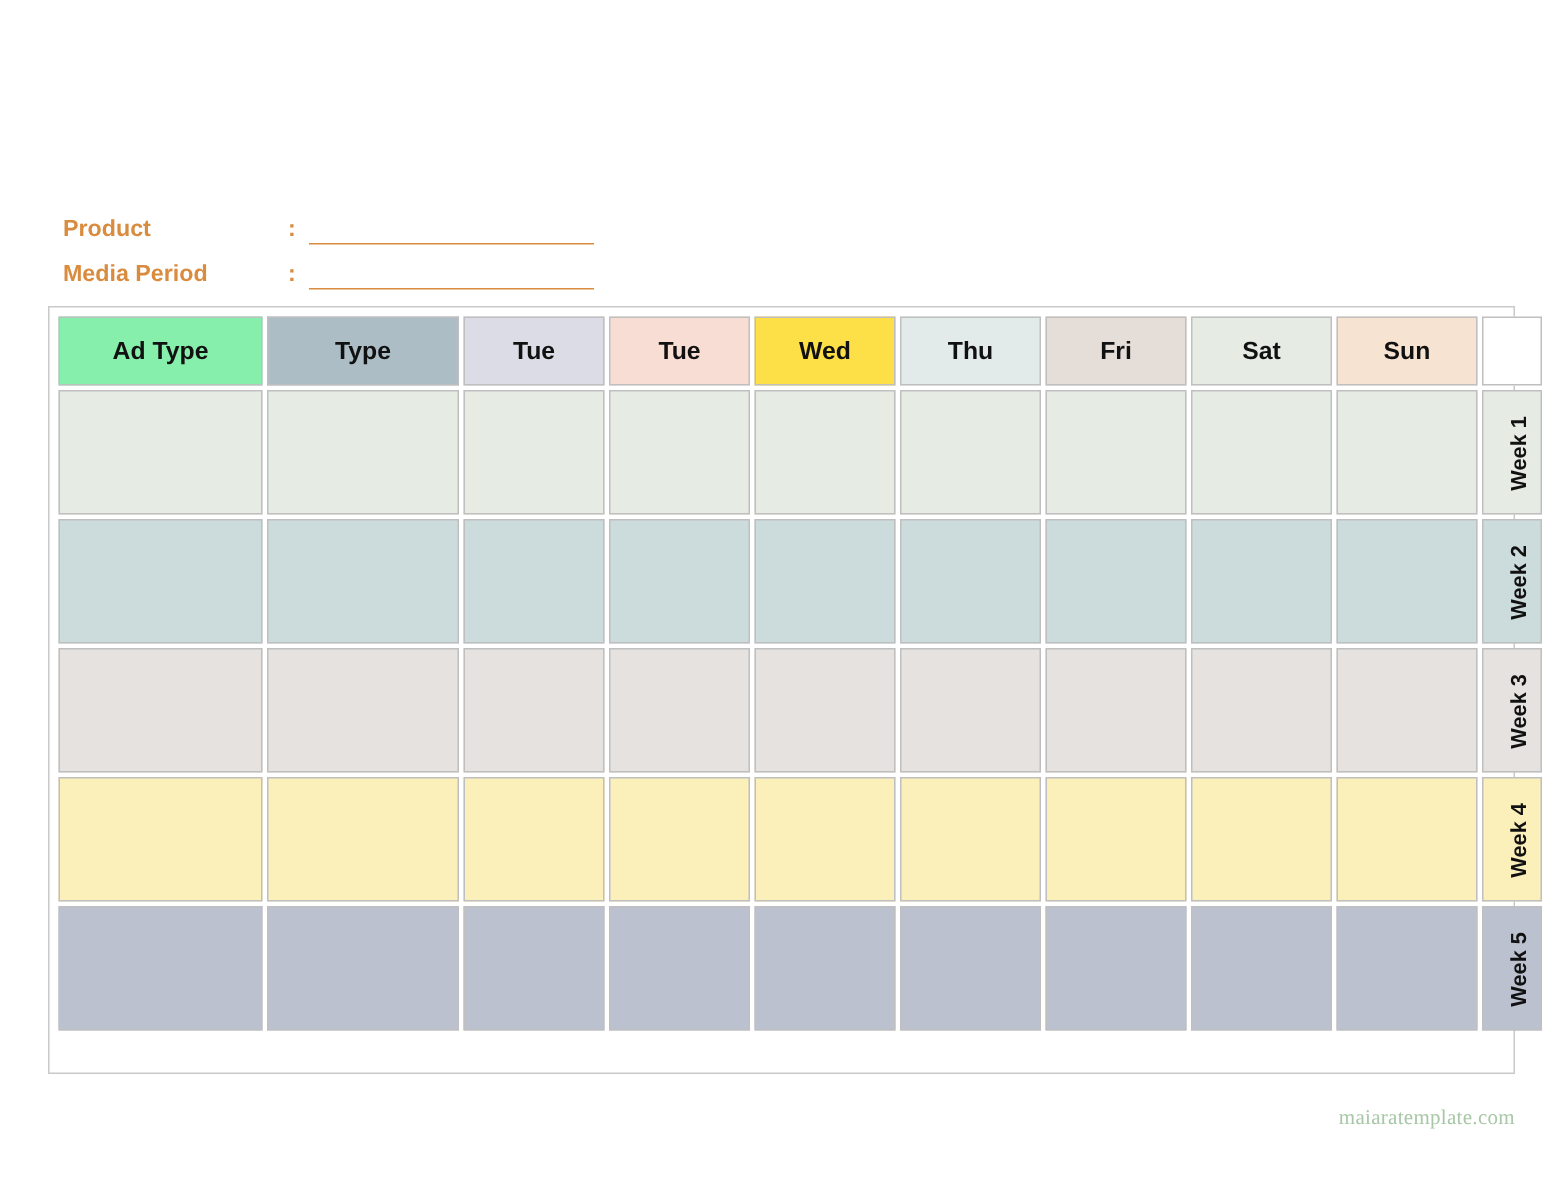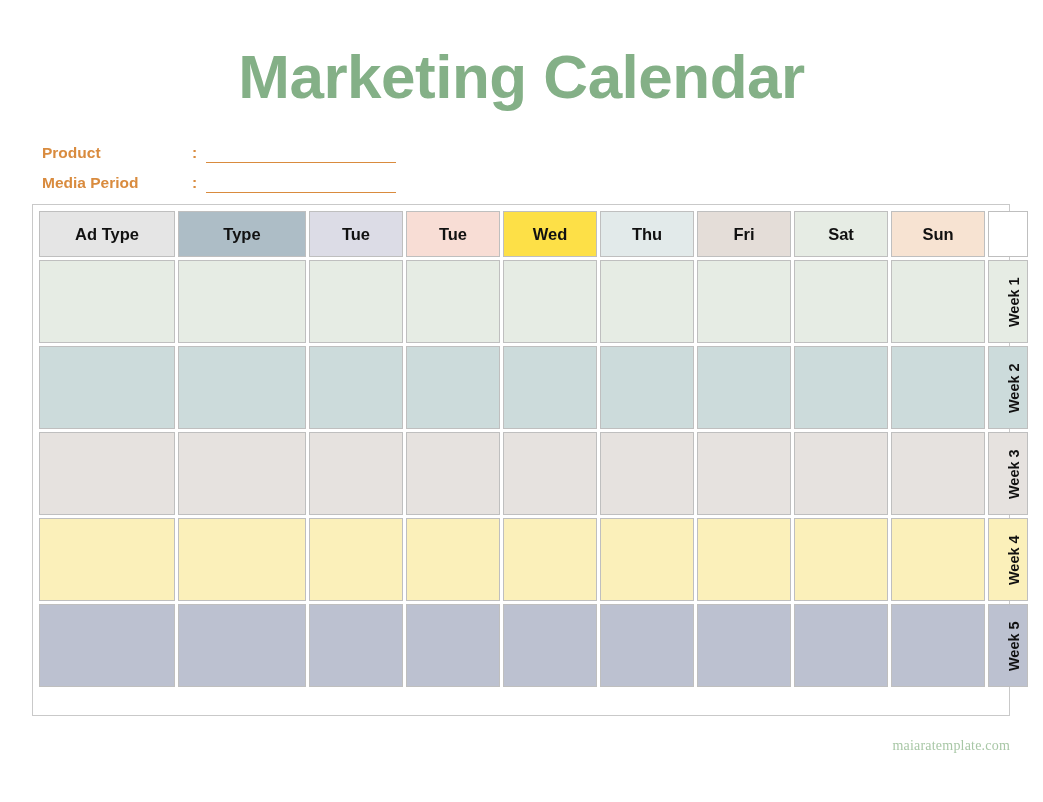--- a/index.html
+++ b/index.html
@@ -143,21 +143,20 @@
     font-size: 14px;
     color: #a8c7a6;
     letter-spacing: 0.2px;
   }
 </style>
 </head>
 <body>
 
 <div class="page">
 
-  <div class="title" style="color: rgb(132, 176, 135);">Marketing Calendar</div>
 
   <div class="form-block">
     <div class="form-row">
       <span class="form-label">Product</span>
       <span class="form-colon">:</span>
       <span class="form-line"></span>
     </div>
     <div class="form-row">
       <span class="form-label">Media Period</span>
       <span class="form-colon">:</span>
@@ -174,21 +173,21 @@
           <col style="width: 94px;">
           <col style="width: 94px;">
           <col style="width: 94px;">
           <col style="width: 94px;">
           <col style="width: 94px;">
           <col style="width: 94px;">
           <col style="width: 40px;">
         </colgroup>
       <thead>
         <tr id="header-row">
-            <th style="background: #e5e5e5;">Ad Type</th>
+            <th style="background: #86efac;">Ad Type</th>
             <th style="background: rgb(173, 189, 198);">Type</th>
             <th style="background: rgb(220, 220, 230);">Tue</th>
             <th style="background: rgb(248, 221, 213);">Tue</th>
             <th style="background: #fde047;">Wed</th>
             <th style="background: rgb(226, 234, 234);">Thu</th>
             <th style="background: rgb(228, 221, 216);">Fri</th>
             <th style="background: rgb(230, 236, 228);">Sat</th>
             <th style="background: rgb(247, 227, 210);">Sun</th>
             <th class="corner-cell" style="background: rgb(255, 255, 255);"></th>
           </tr>

